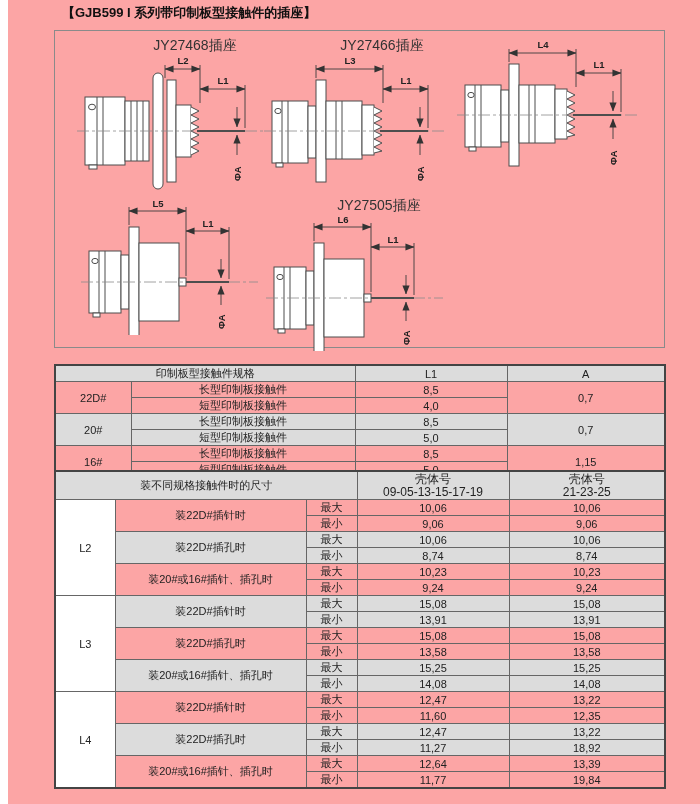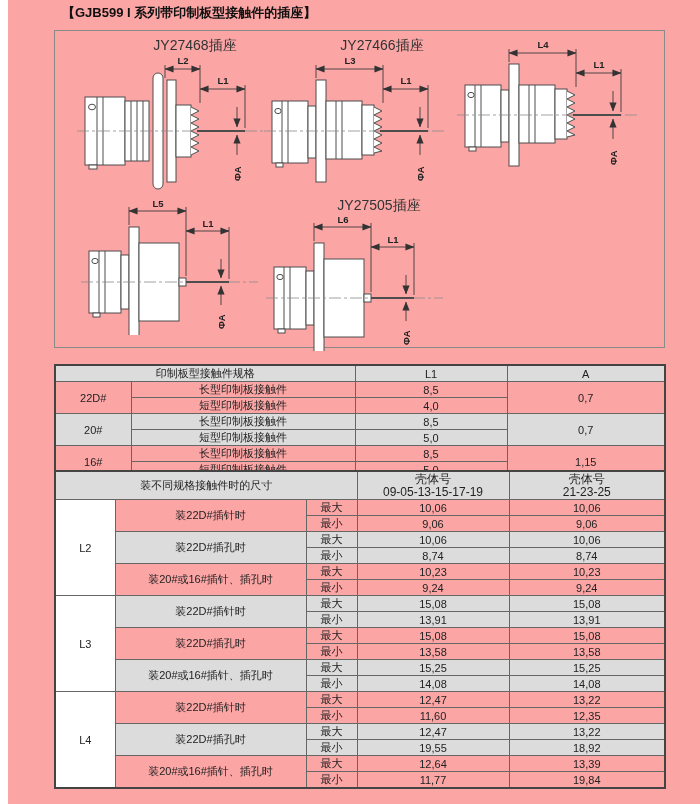--- a/index.html
+++ b/index.html
@@ -359,21 +359,21 @@
       <td>12,35</td>
     </tr>
     <tr class="sh">
       <td rowspan="2">装22D#插孔时</td>
       <td>最大</td>
       <td>12,47</td>
       <td>13,22</td>
     </tr>
     <tr class="sh">
       <td>最小</td>
-      <td>19,55</td>
+      <td>11,27</td>
       <td>18,92</td>
     </tr>
     <tr>
       <td rowspan="2">装20#或16#插针、插孔时</td>
       <td>最大</td>
       <td>12,64</td>
       <td>13,39</td>
     </tr>
     <tr>
       <td>最小</td>

